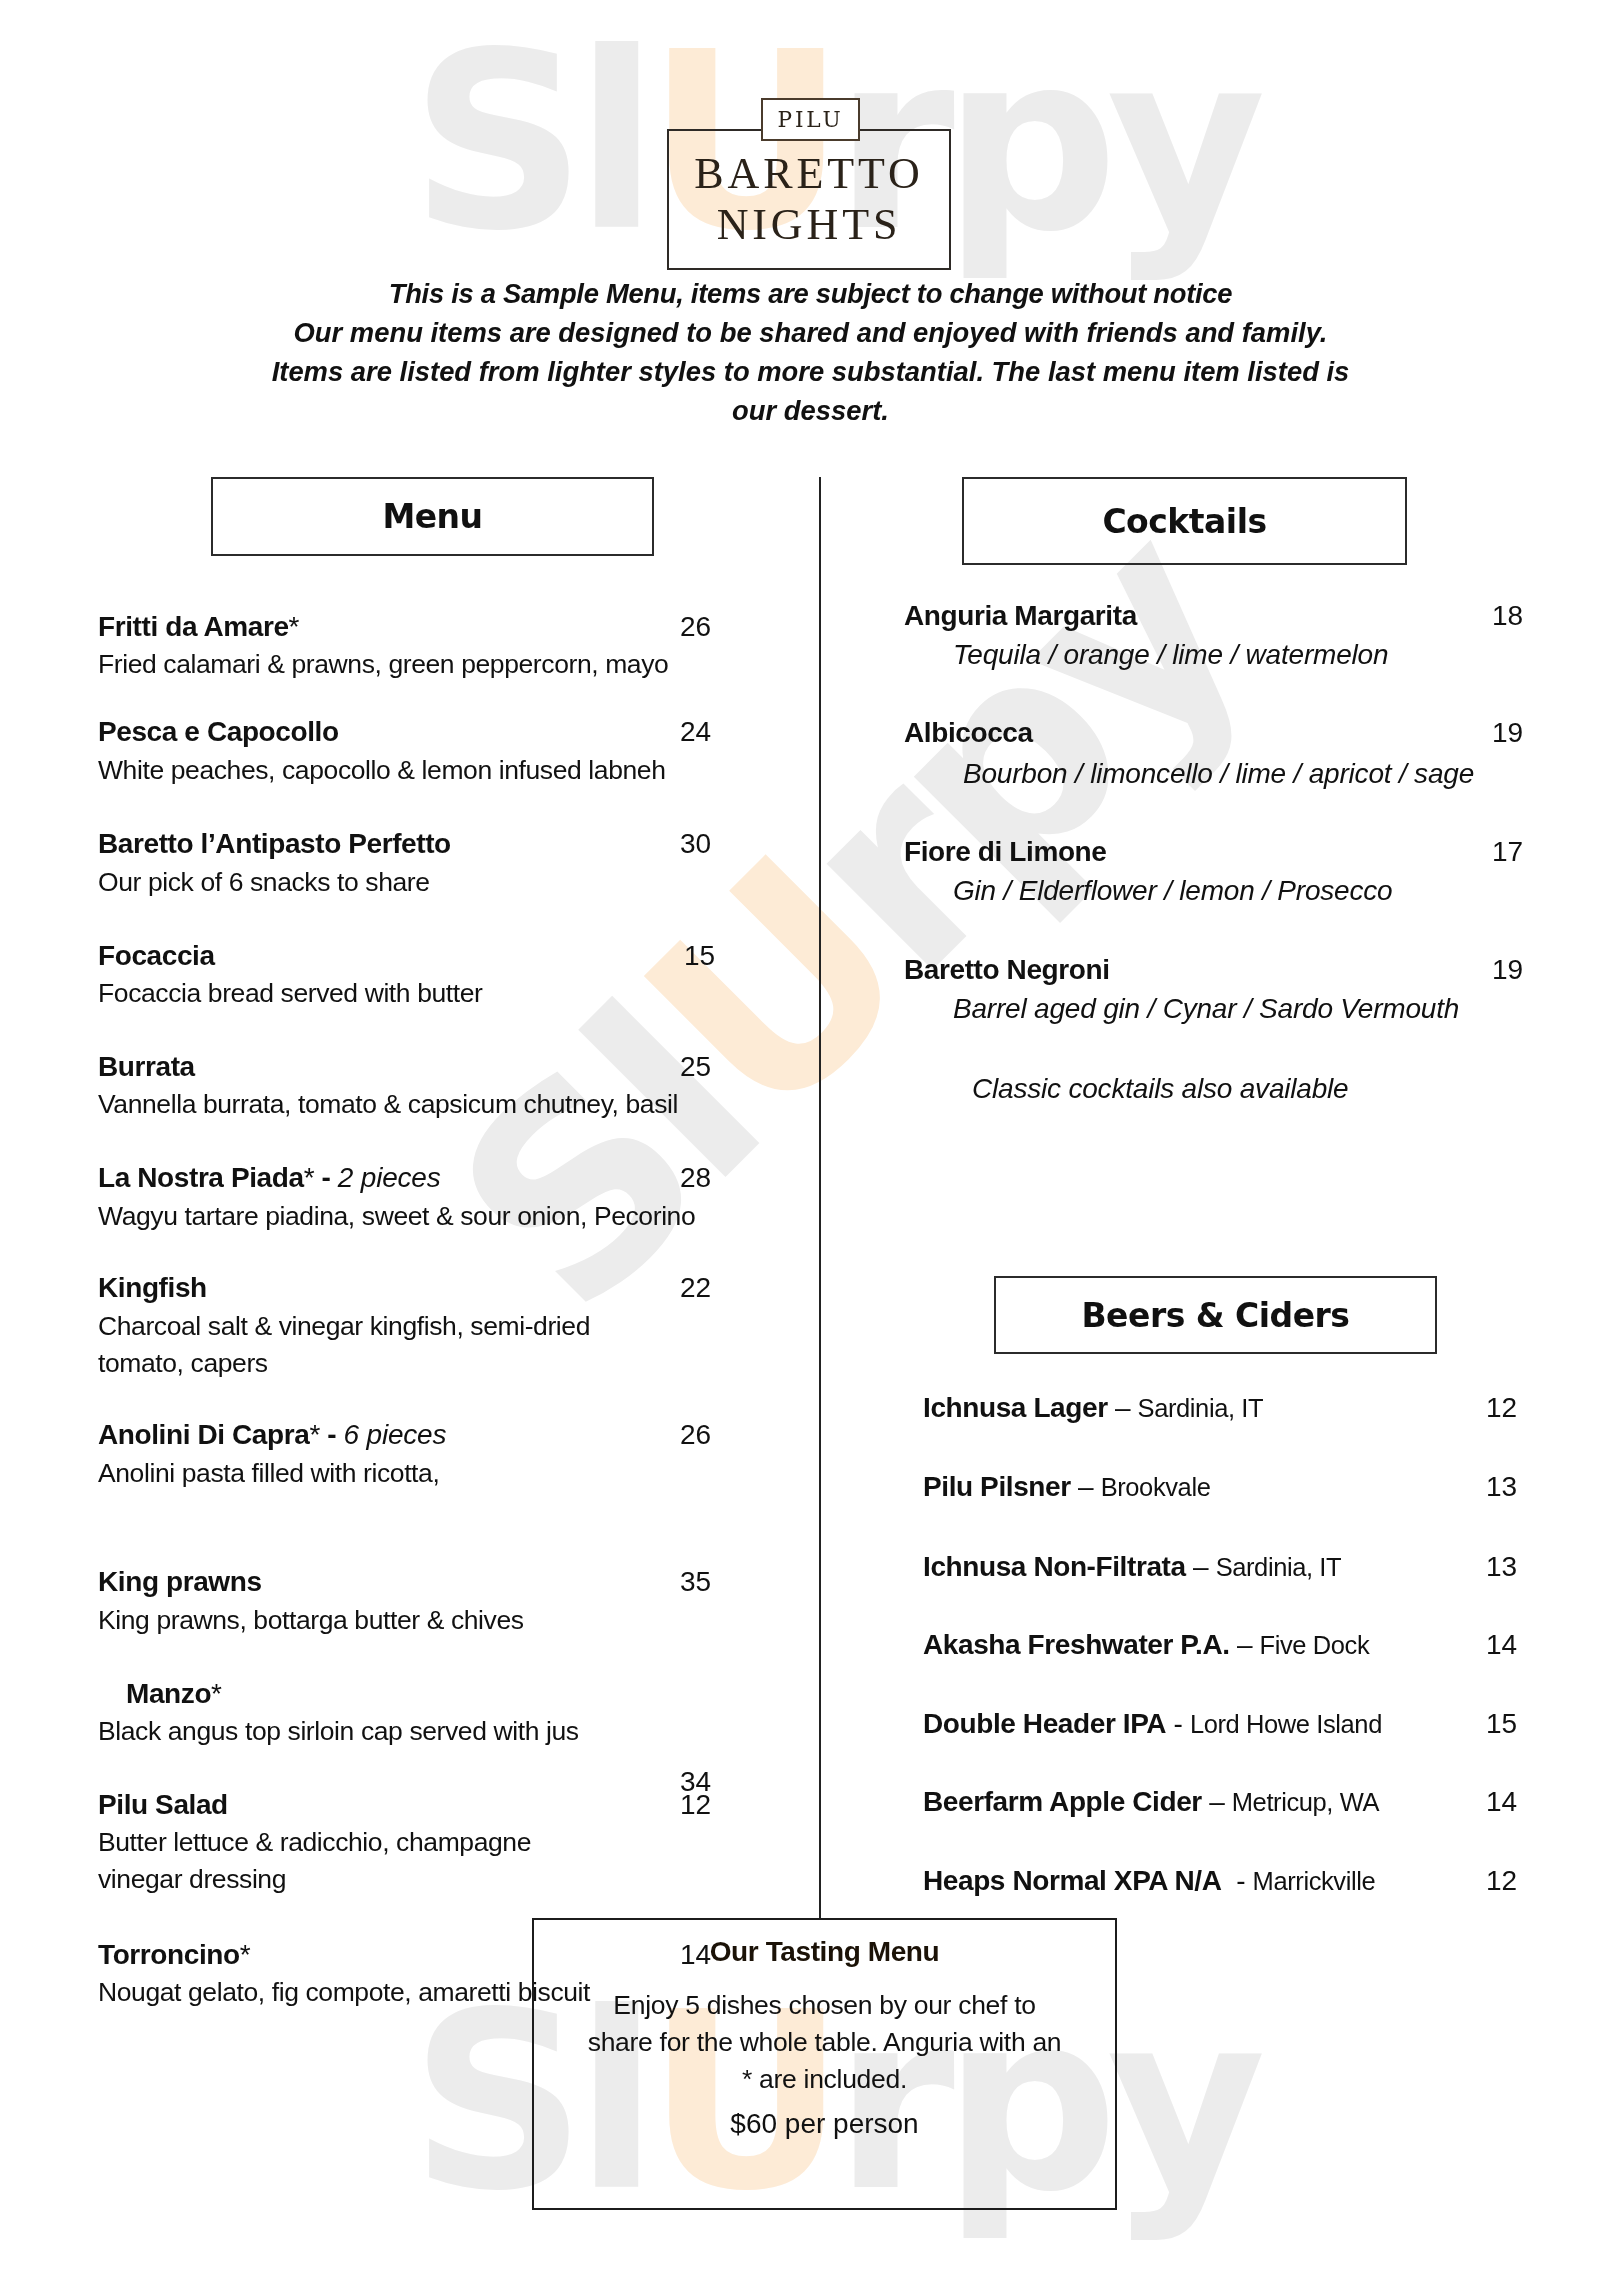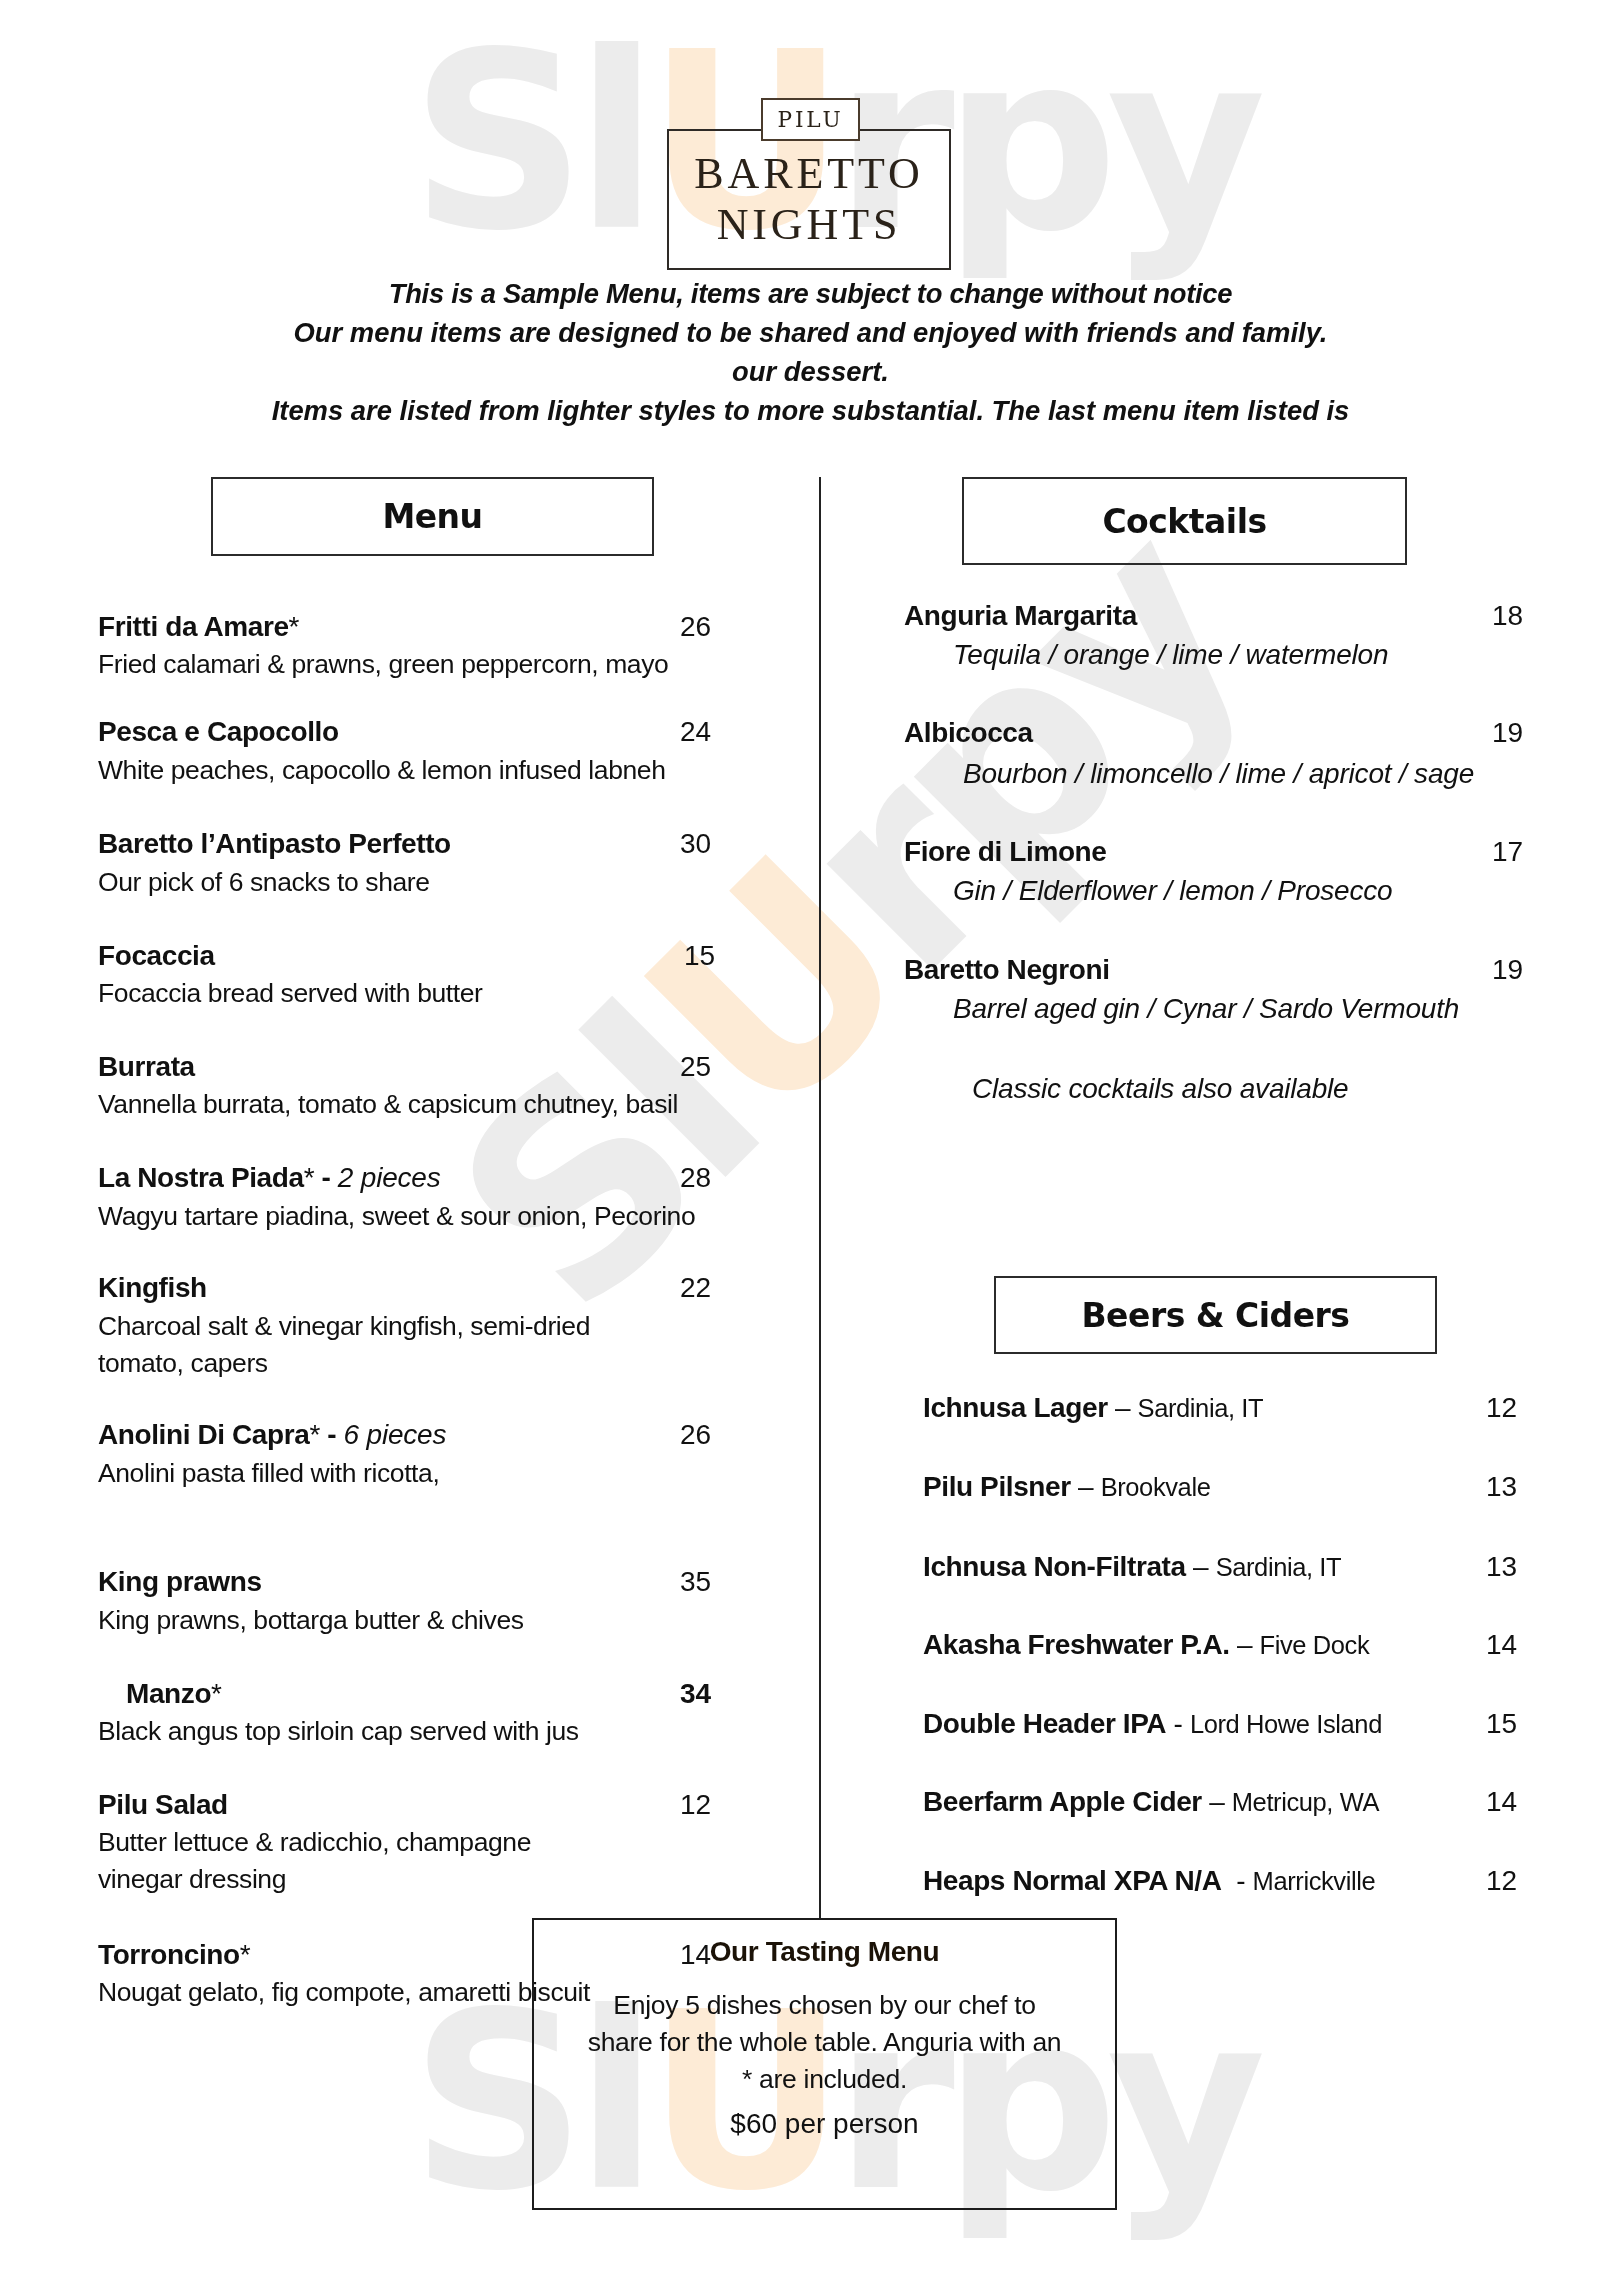--- a/index.html
+++ b/index.html
@@ -88,22 +88,22 @@
 <div class="logo-outer"></div>
 <div class="logo-inner">
   <span>PILU</span>
 </div>
 <div class="logo-line" style="top:152px;">BARETTO</div>
 <div class="logo-line" style="top:203px;">NIGHTS</div>
 
 <div class="intro" style="top:274px;">
   <div class="l1">This is a Sample Menu, items are subject to change without notice</div>
   <div>Our menu items are designed to be shared and enjoyed with friends and family.</div>
+  <div>Items are listed from lighter styles to more substantial.  The last menu item listed is</div>
   <div>our dessert.</div>
-  <div>Items are listed from lighter styles to more substantial.  The last menu item listed is</div>
 </div>
 
 <div class="sect" style="left:211px; top:477px; width:443px; height:79px;">Menu</div>
 <div class="sect" style="left:962px; top:477px; width:445px; height:88px;">Cocktails</div>
 <div class="divider"></div>
 
 <div>
   <div>
     <div class="item-name" style="top:613px;"><span>Fritti da Amare</span><span class="ast">*</span></div>
     <div class="item-price" style="top:613px;">26</div>
@@ -149,21 +149,21 @@
         <div>Anolini pasta filled with ricotta,</div>
       </div>
   </div>
   <div>
     <div class="item-name" style="top:1568px;"><span>King prawns</span></div>
     <div class="item-price" style="top:1568px;">35</div>
     <div class="item-desc" style="top:1602px;">King prawns, bottarga butter &amp; chives</div>
   </div>
   <div>
     <div class="item-name" style="top:1680px;margin-left:28px;"><span>Manzo</span><span class="ast">*</span></div>
-    <div class="item-price" style="top:1680px;font-weight:bold;">34</div>
+    <div class="item-price" style="top:1768px;">34</div>
     <div class="item-desc" style="top:1713px;">Black angus top sirloin cap served with jus</div>
   </div>
   <div>
     <div class="item-name" style="top:1791px;"><span>Pilu Salad</span></div>
     <div class="item-price" style="top:1791px;">12</div>
     <div class="item-desc" style="top:1824px;">
         <div>Butter lettuce &amp; radicchio, champagne</div>
         <div>vinegar dressing</div>
       </div>
   </div>

